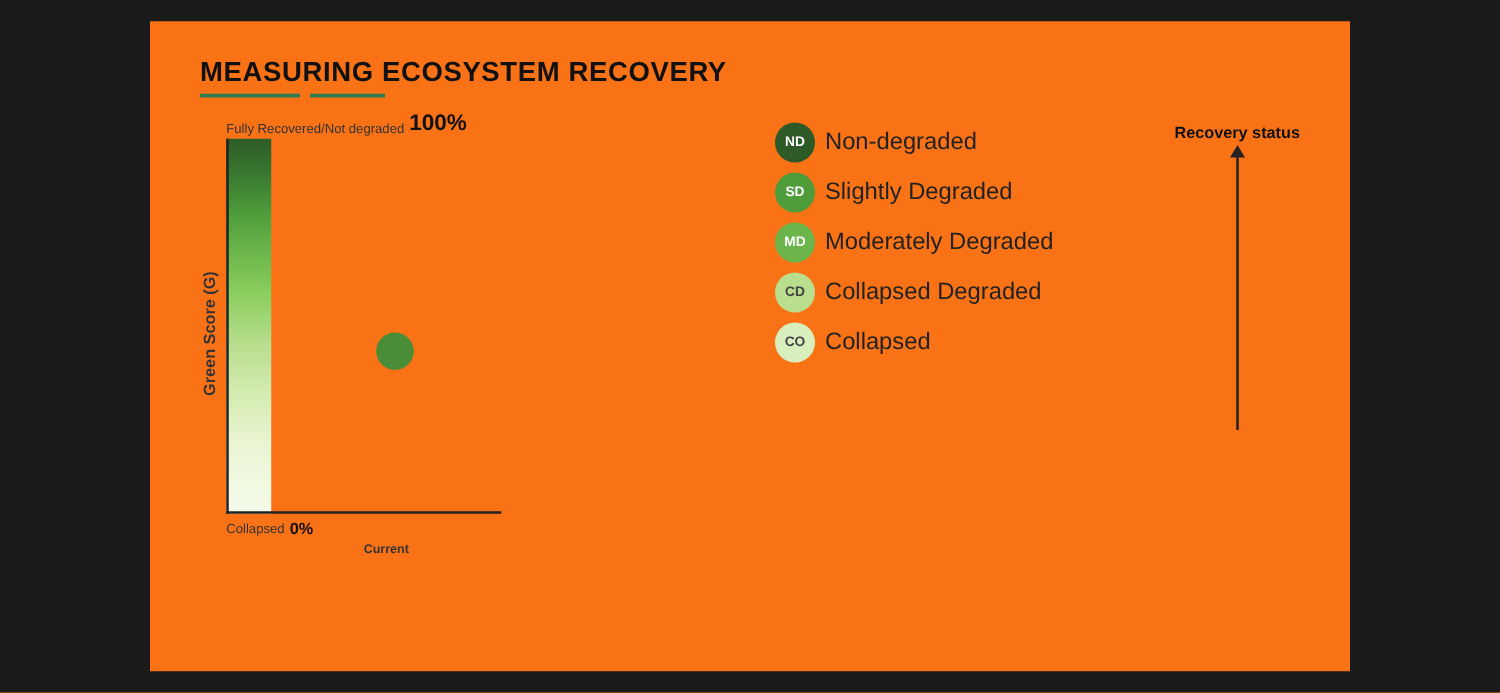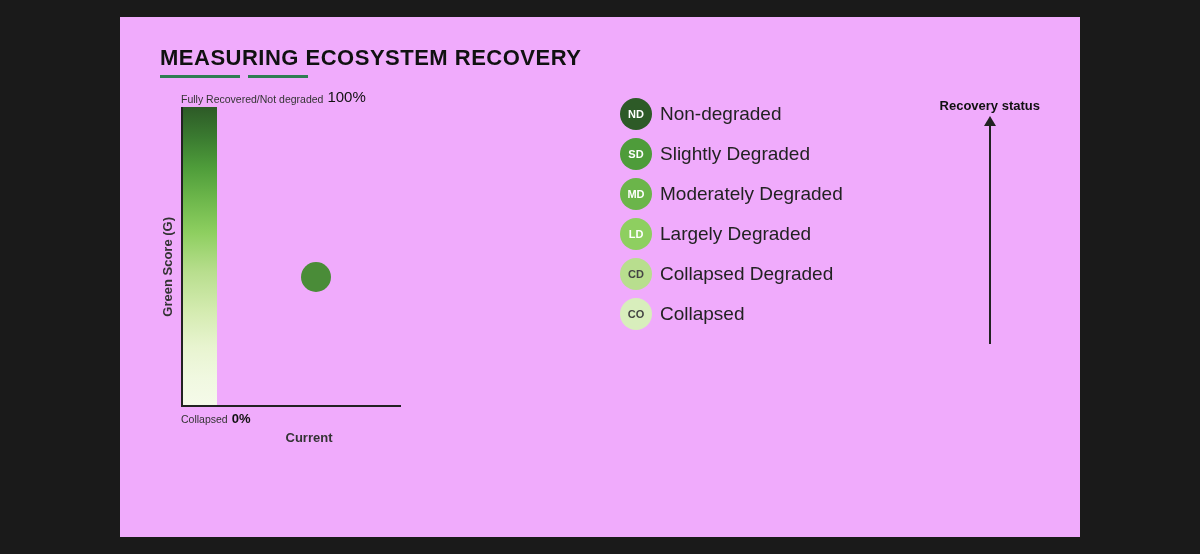--- a/index.html
+++ b/index.html
@@ -6,21 +6,21 @@
     body {
       background: #1a1a1a;
       width: 1200px;
       height: 554px;
       display: flex;
       align-items: center;
       justify-content: center;
       font-family: Arial, sans-serif;
     }
     .slide {
-      background: #f0abfc;
+      background: #f97316;
       width: 960px;
       height: 520px;
       padding: 28px 40px 24px 40px;
       position: relative;
       display: flex;
       flex-direction: column;
     }
     .title-area {
       margin-bottom: 10px;
     }
@@ -68,22 +68,22 @@
       white-space: nowrap;
     }
     .top-label-text {
       font-size: 10.5px;
       color: #333;
       text-align: left;
       padding-right: 4px;
       white-space: nowrap;
     }
     .percent-label-top {
-      font-size: 15px;
-      font-weight: 400;
+      font-size: 18px;
+      font-weight: 700;
       color: #111;
       margin-right: 4px;
     }
     .chart-box {
       position: relative;
       width: 220px;
       height: 300px;
     }
     
     .gradient-bar {
@@ -134,21 +134,21 @@
       top: 155px;
     }
     
     .x-axis-label-area {
       display: flex;
       flex-direction: column;
       align-items: center;
       margin-top: 4px;
     }
     .x-axis-label {
-      font-size: 13px;
+      font-size: 10px;
       font-weight: 600;
       color: #333;
       margin-left: 36px;
     }
     
     .bottom-row {
       display: flex;
       align-items: center;
       margin-top: 4px;
     }
@@ -280,24 +280,20 @@
           </div>
           <div class="legend-item">
             <div class="legend-badge" style="background: rgb(78, 156, 58);">SD</div>
             <span class="legend-text">Slightly Degraded</span>
           </div>
           <div class="legend-item">
             <div class="legend-badge" style="background: rgb(107, 181, 74); text-align: right;">MD</div>
             <span class="legend-text">Moderately Degraded</span>
           </div>
           <div class="legend-item">
-            <div class="legend-badge" style="background: rgb(142, 207, 96);">LD</div>
-            <span class="legend-text">Largely Degraded</span>
-          </div>
-          <div class="legend-item">
             <div class="legend-badge" style="background: rgb(184, 222, 142); color: rgb(68, 68, 68);">CD</div>
             <span class="legend-text">Collapsed Degraded</span>
           </div>
           <div class="legend-item">
             <div class="legend-badge" style="background: rgb(216, 238, 188); color: rgb(68, 68, 68);">CO</div>
             <span class="legend-text">Collapsed</span>
           </div>
         </div>
 
       <div class="recovery-status-area">

